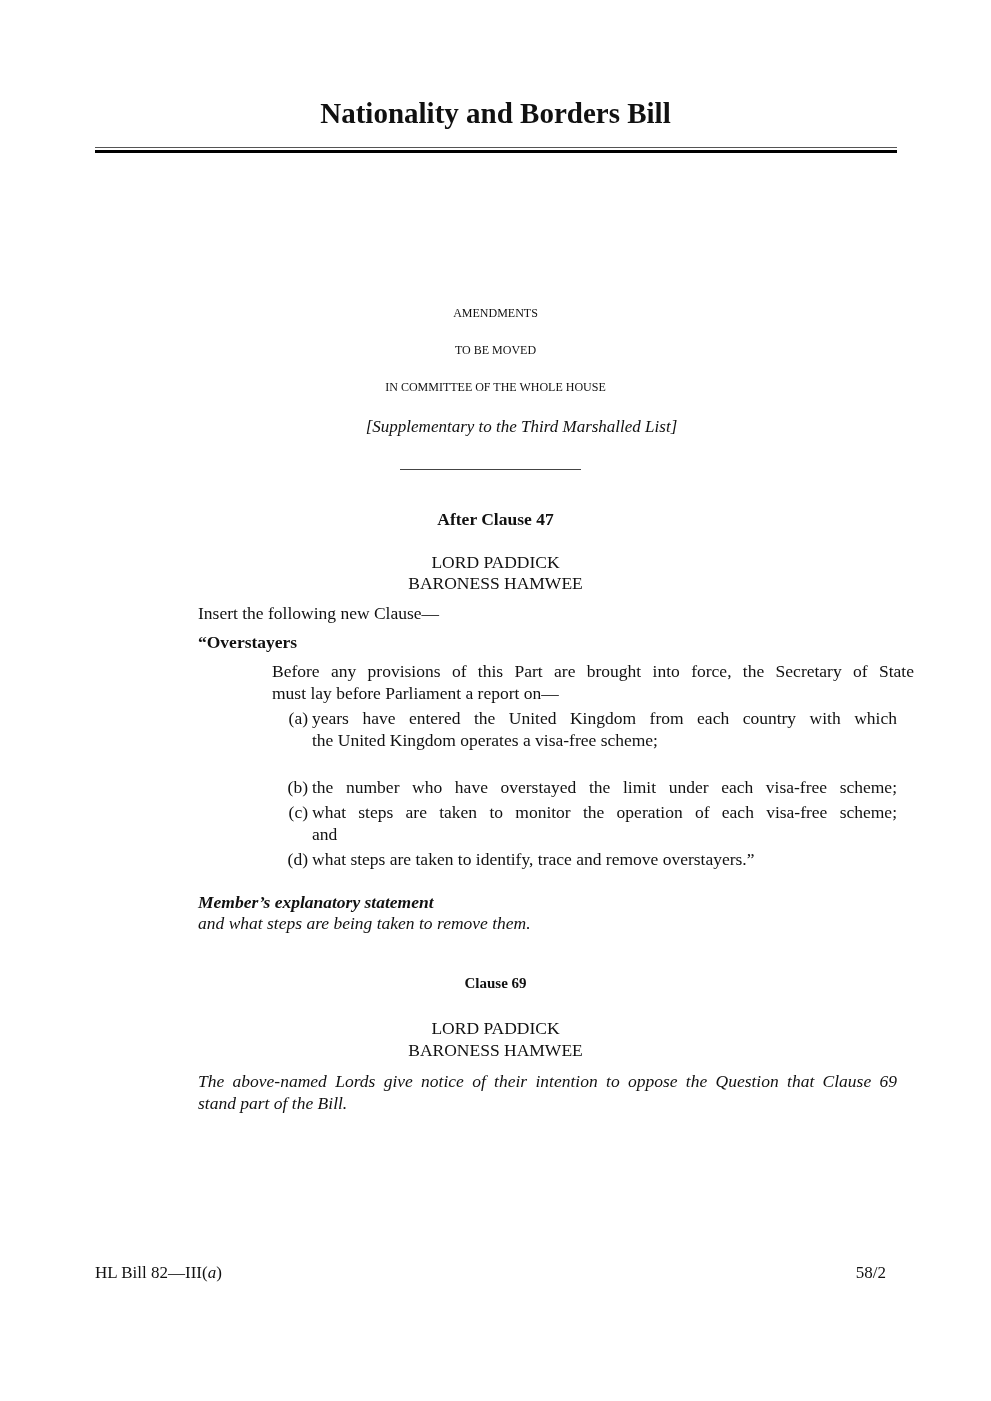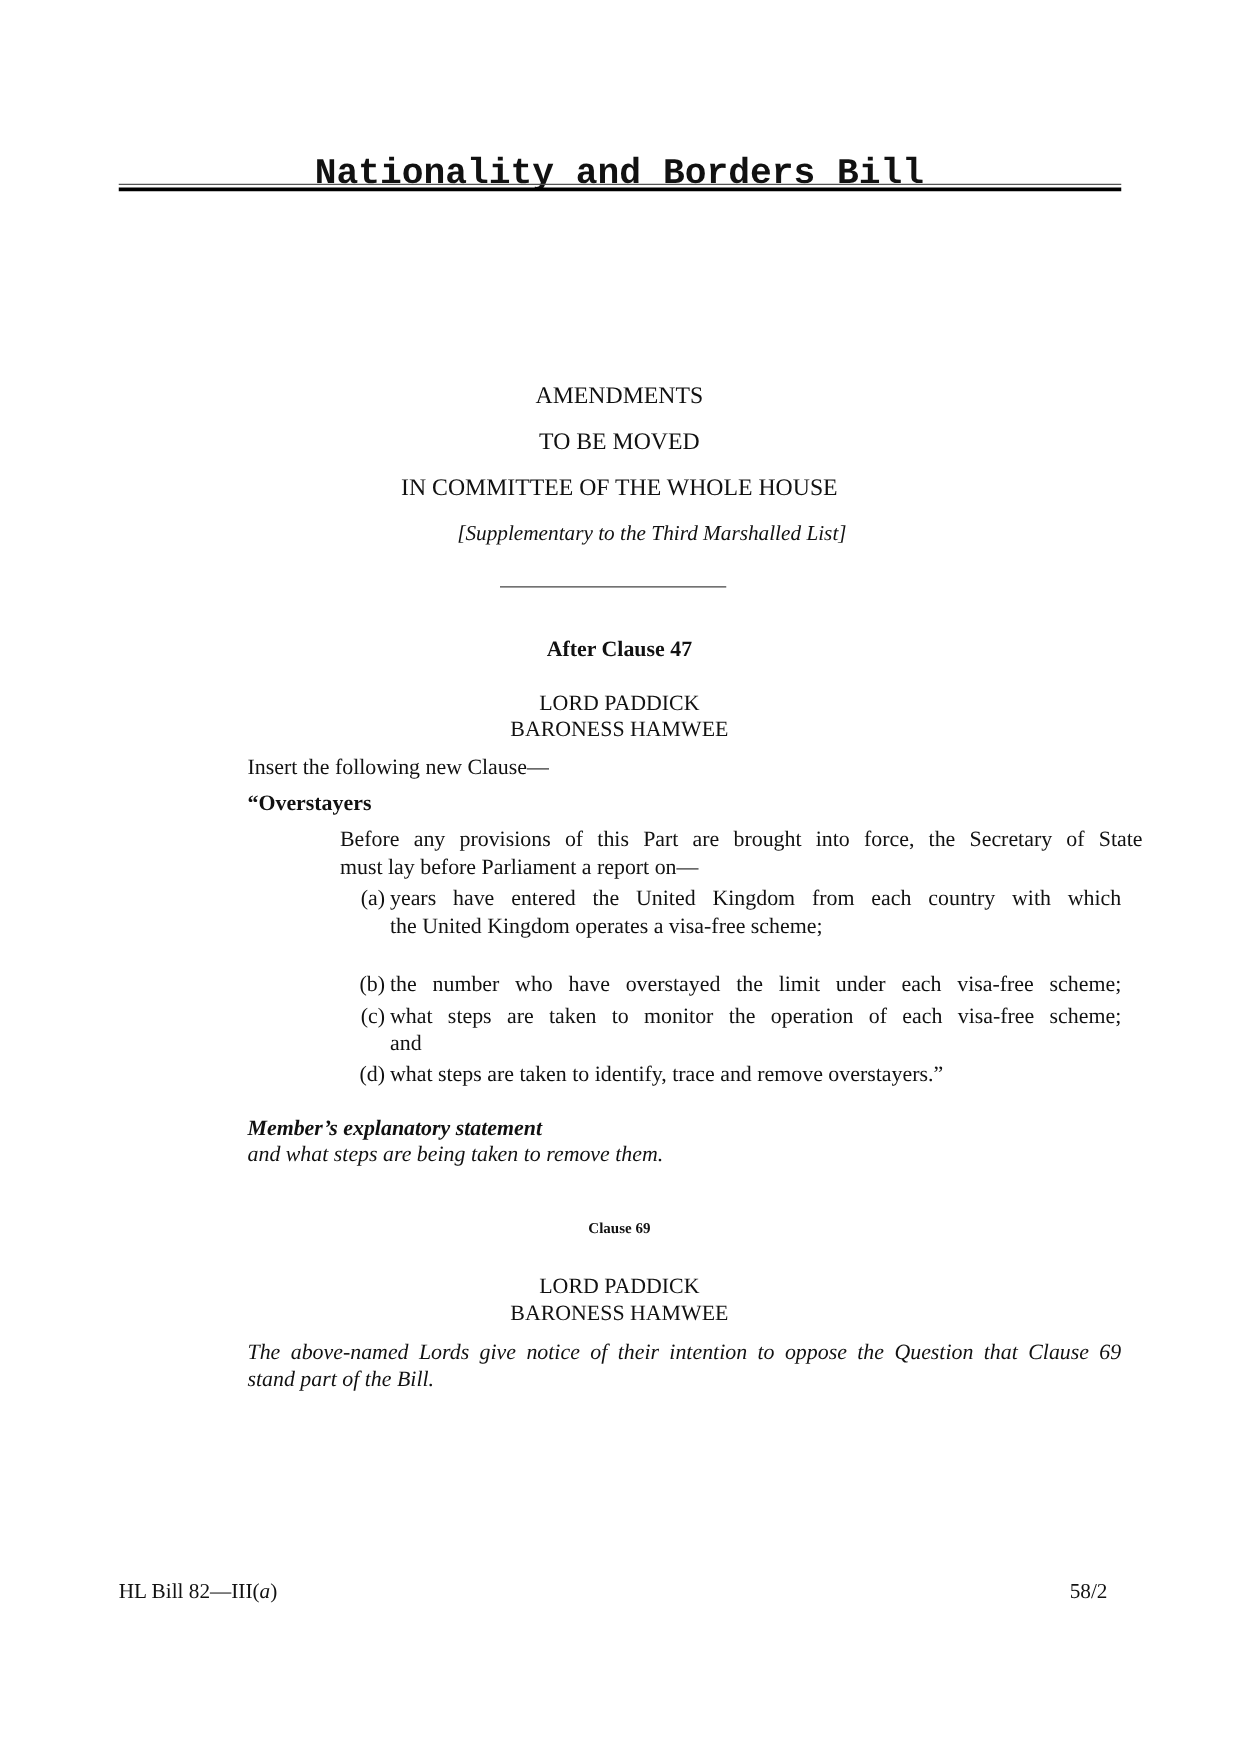--- a/index.html
+++ b/index.html
@@ -1,22 +1,22 @@
 <!DOCTYPE html>
 <html><head>
 <meta charset="utf-8">
 <style>
   html, body { margin: 0; padding: 0; background: #ffffff; }
   body { width: 991px; height: 1401px; position: relative; font-family: "Liberation Serif", "DejaVu Serif", serif; color: #111; }
   .abs { position: absolute; }
-  .title { left: 0; width: 991px; top: 122px; text-align: center; font-weight: bold; font-size: 29px; font-family: Liberation Mono, monospace; }
+  .title { left: 0; width: 991px; top: 97px; text-align: center; font-weight: bold; font-size: 29px; }
   .rule-thin { left: 95px; width: 802px; top: 147px; height: 1px; background: #555; }
   .rule-thick { left: 95px; width: 802px; top: 150px; height: 3px; background: #000; }
   .center { left: 0; width: 991px; text-align: center; font-size: 19px; }
-  .hdr-line { font-size: 19px; }
+  .hdr-line { font-size: 12px; }
   .italic { font-style: italic; }
   .sep { left: 400px; width: 181px; top: 469px; height: 1px; background: #444; }
   .bold { font-weight: bold; }
   .body-text { font-size: 17.5px; line-height: 22px; }
   .para { left: 272px; width: 642px; text-align: justify; }
   .item { left: 255px; width: 642px; }
   .item .label { position: absolute; left: 0; width: 53px; text-align: right; }
   .item .txt { position: absolute; left: 57px; width: 585px; text-align: justify; }
   .justify-last { text-align-last: justify; }
 </style>
@@ -73,21 +73,21 @@
   <div class="txt">
     <div>what steps are taken to identify, trace and remove overstayers.”</div>
   </div>
 </div>
 
 <div class="abs body-text bold italic" style="left:198px; top:891px;">Member’s explanatory statement</div>
 <div class="abs body-text italic" style="left:198px; top:912px; width:699px;">
   <div>and what steps are being taken to remove them.</div>
 </div>
 
-<div class="abs center bold" style="top:975px; font-size:12px;">Clause 69</div>
+<div class="abs center bold" style="top:975px; font-size:15px;">Clause 69</div>
 <div class="abs center" style="top:1018px; font-size:17.5px;">LORD PADDICK</div>
 <div class="abs center" style="top:1040px; font-size:17.5px;">BARONESS HAMWEE</div>
 
 <div class="abs body-text italic" style="left:198px; top:1070px; width:699px;">
   <div class="justify-last">The above-named Lords give notice of their intention to oppose the Question that Clause 69</div>
   <div>stand part of the Bill.</div>
 </div>
 
 <div class="abs" style="left:95px; top:1263px; font-size:17px;"><span>HL Bill 82—III(</span><span class="italic">a</span><span>)</span></div>
 <div class="abs" style="left:780px; width:106px; text-align:right; top:1263px; font-size:17px;">58/2</div>

